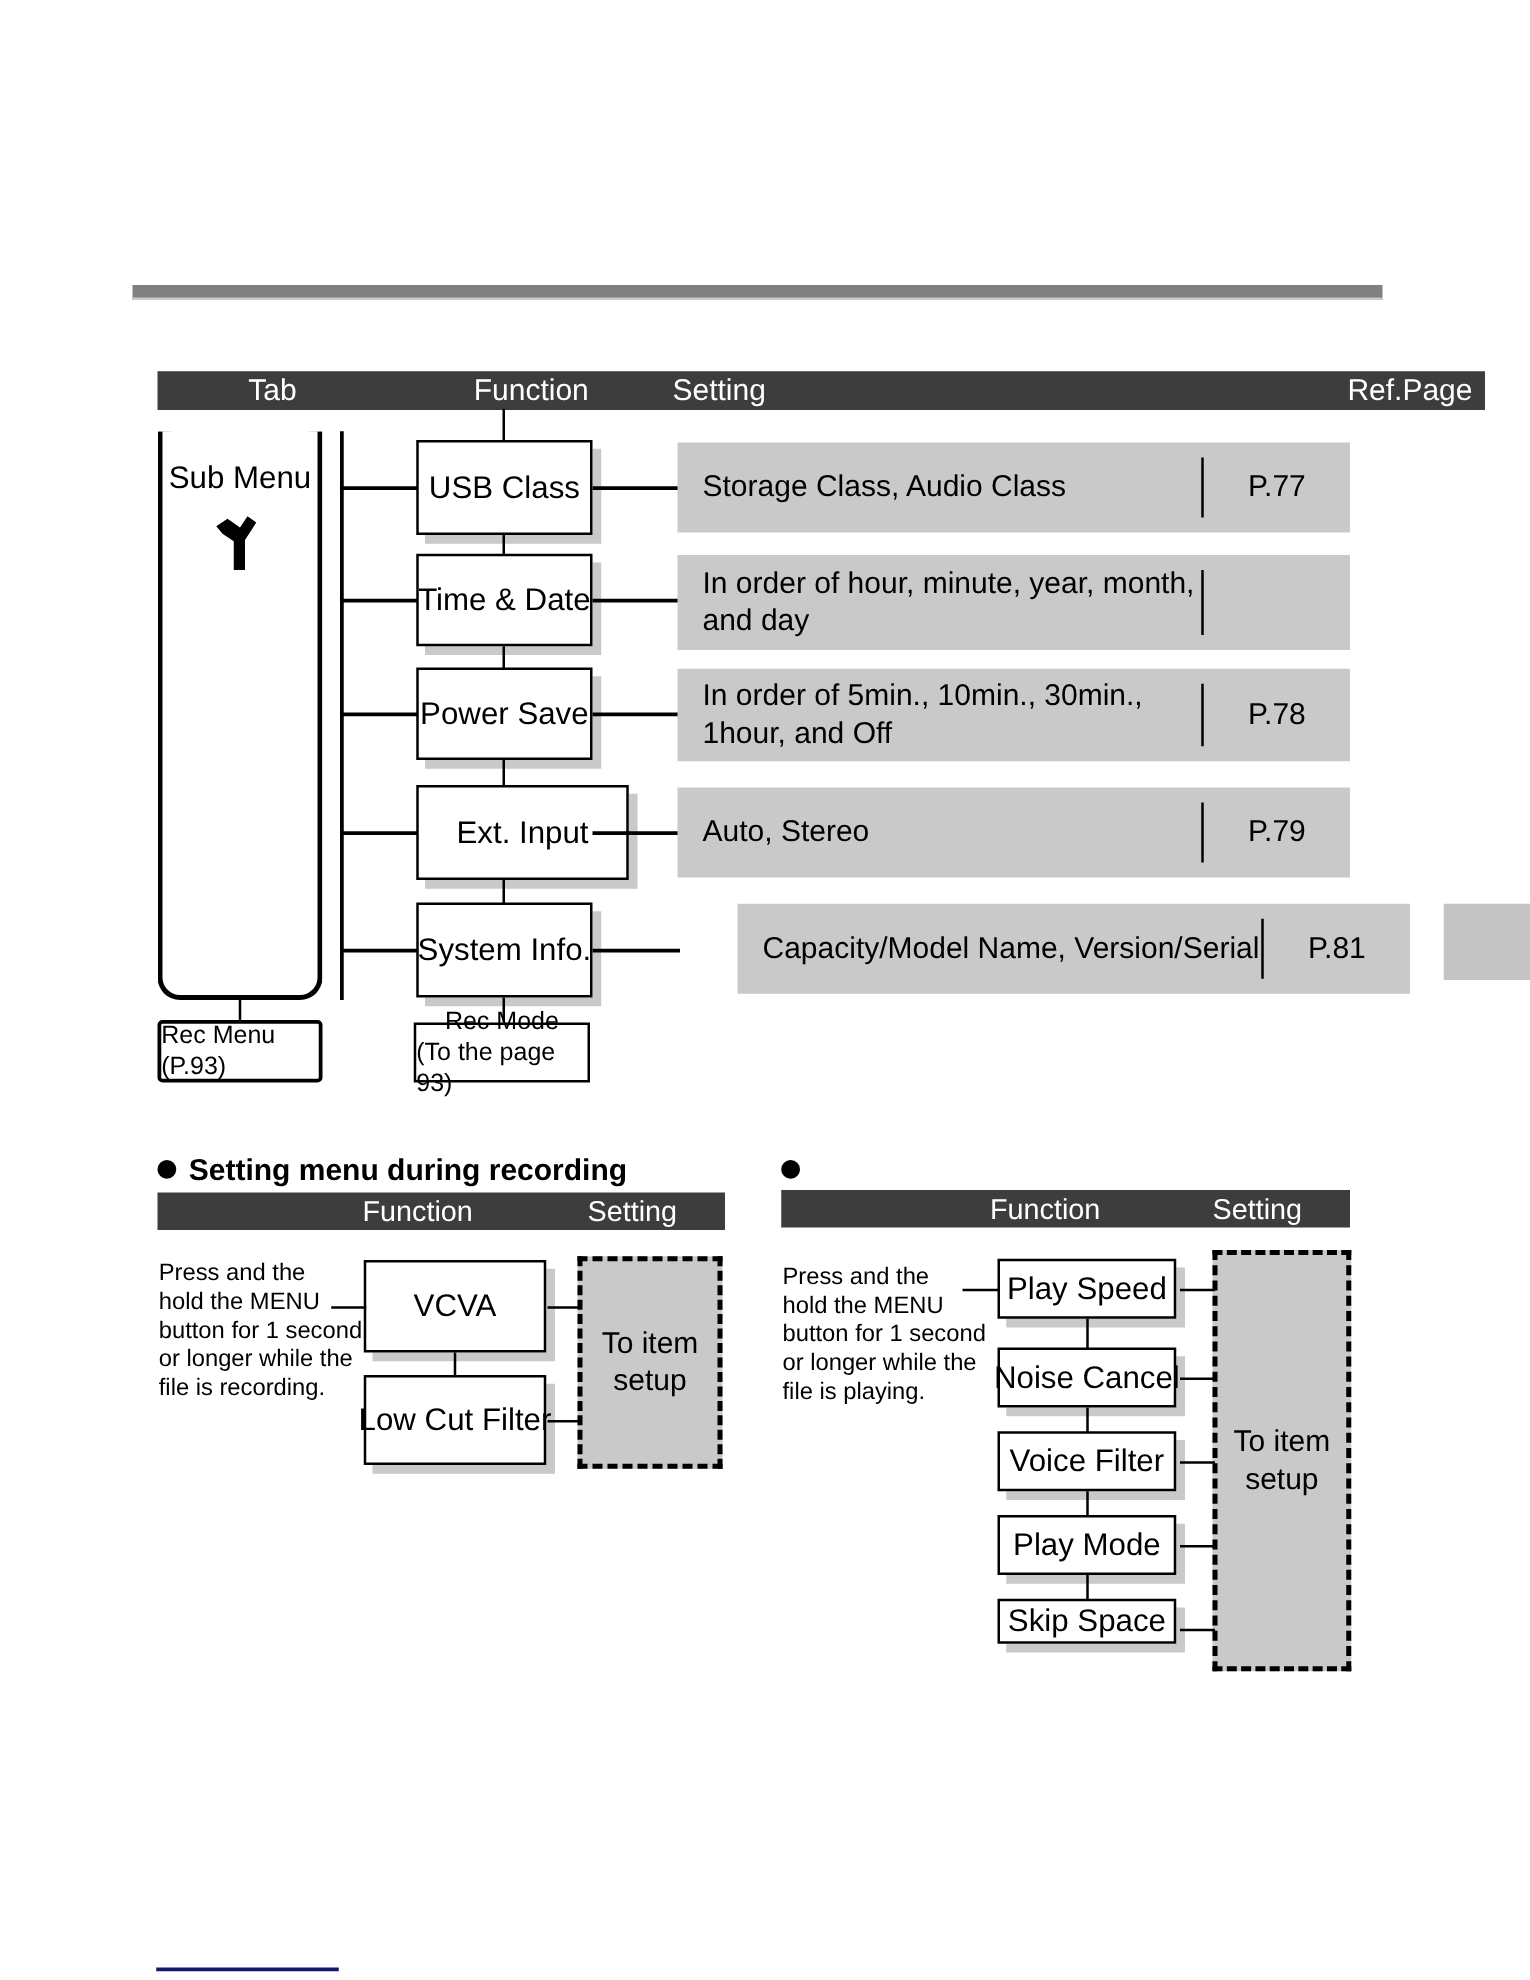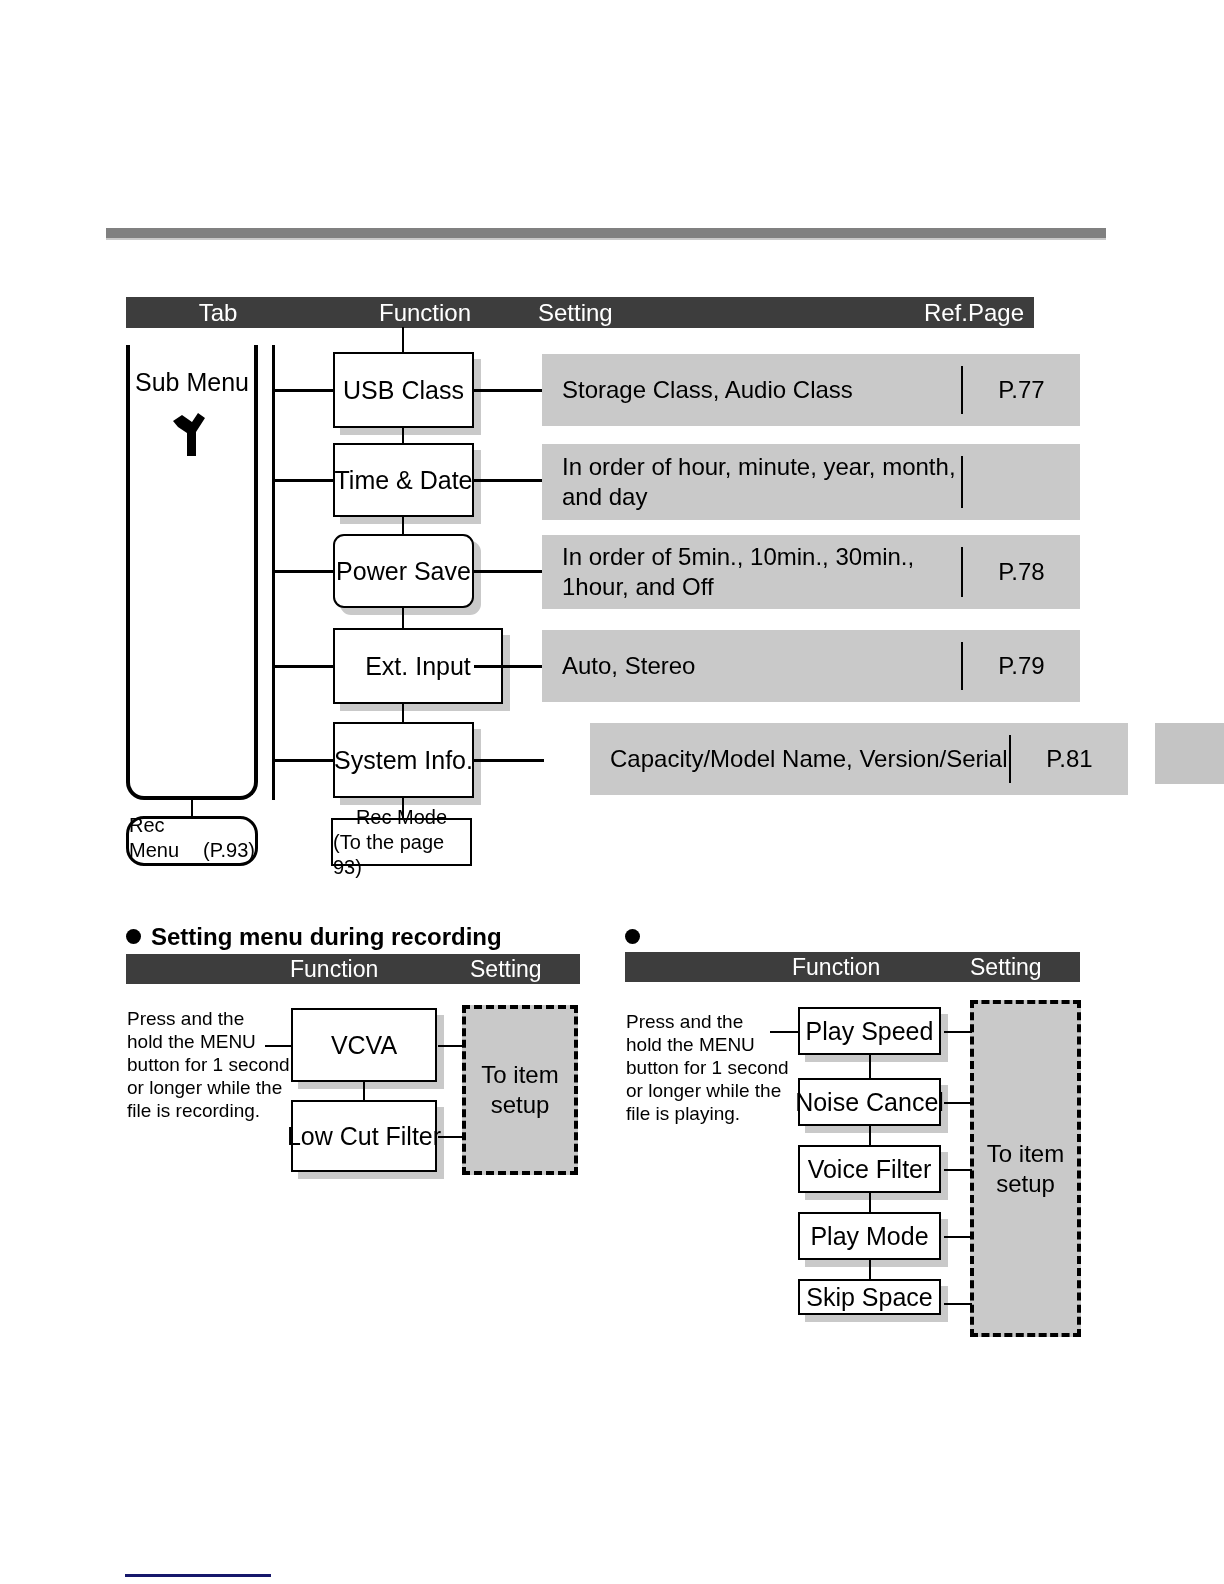--- a/index.html
+++ b/index.html
@@ -52,21 +52,21 @@
     height: 31px;
   }
   .hdr-bar .hdr-cell {
     position: absolute;
     top: 2px;
     font-size: 24px;
     line-height: 28px;
     white-space: nowrap;
   }
 
-  #main-header { left: 126px; top: 297px; width: 908px; }
+  #main-header { left: 126px; top: 297px; width: 1062px; }
   #main-header .c-tab      { left: 36px;  width: 112px; text-align: center; }
   #main-header .c-function { left: 204px; width: 190px; text-align: center; }
   #main-header .c-setting  { left: 412px; }
   #main-header .c-refpage  { right: 10px; }
 
   
   .tab-shape {
     position: absolute;
     left: 126px;
     top: 345px;
@@ -154,25 +154,25 @@
   .hline { position: absolute; background: #000; height: 3px; }
   .vline { position: absolute; background: #000; width: 3px; }
   .hline-thin { position: absolute; background: #000; height: 2px; }
   .vline-thin { position: absolute; background: #000; width: 2px; }
 
   
   .rbox {
     position: absolute;
     box-sizing: border-box;
     border: 3px solid #000;
-    border-radius: 18px;
+    border-radius: 4px;
     background: #fff;
     display: flex;
-    flex-direction: row;
-    align-items: flex-end;
+    flex-direction: column;
+    align-items: flex-start;
     justify-content: center;
     font-size: 20px;
     line-height: 25px;
   }
   .pbox {
     position: absolute;
     box-sizing: border-box;
     border: 2px solid #000;
     background: #fff;
     display: flex;
@@ -275,21 +275,21 @@
   <span>Time &amp; Date</span>
 </div>
 <div class="vline-thin" style="left:402px; top:428px; height:16px;"></div>
 <div class="hline" style="left:272px; top:479px; width:62px;"></div>
 <div class="hline" style="left:474px; top:479px; width:70px;"></div>
 <div class="srow" style="left:542px; top:444px; width:538px; height:76px;">
   <div class="stext">In order of hour, minute, year, month, and day</div>
   <div class="sdiv"></div>
 </div>
 
-<div class="fbox" style="left:333px; top:534px; width:141px; height:74px;border-radius:11px;">
+<div class="fbox" style="left:333px; top:534px; width:141px; height:74px;">
   <span>Power Save</span>
 </div>
 <div class="vline-thin" style="left:402px; top:517px; height:18px;"></div>
 <div class="hline" style="left:272px; top:570px; width:62px;"></div>
 <div class="hline" style="left:474px; top:570px; width:70px;"></div>
 <div class="srow" style="left:542px; top:535px; width:538px; height:74px;">
   <div class="stext">In order of 5min., 10min., 30min., 1hour, and Off</div>
   <div class="sdiv"></div>
   <div class="sref">P.78</div>
 </div>

